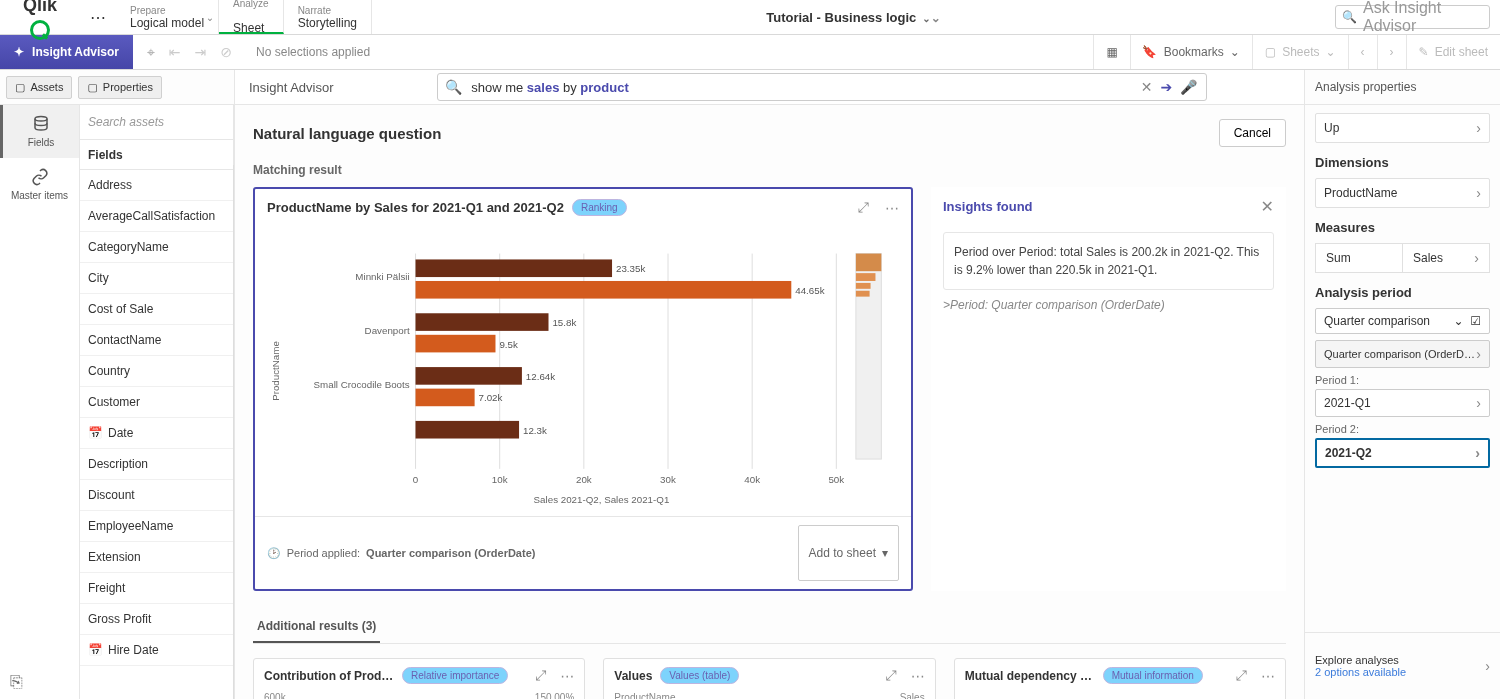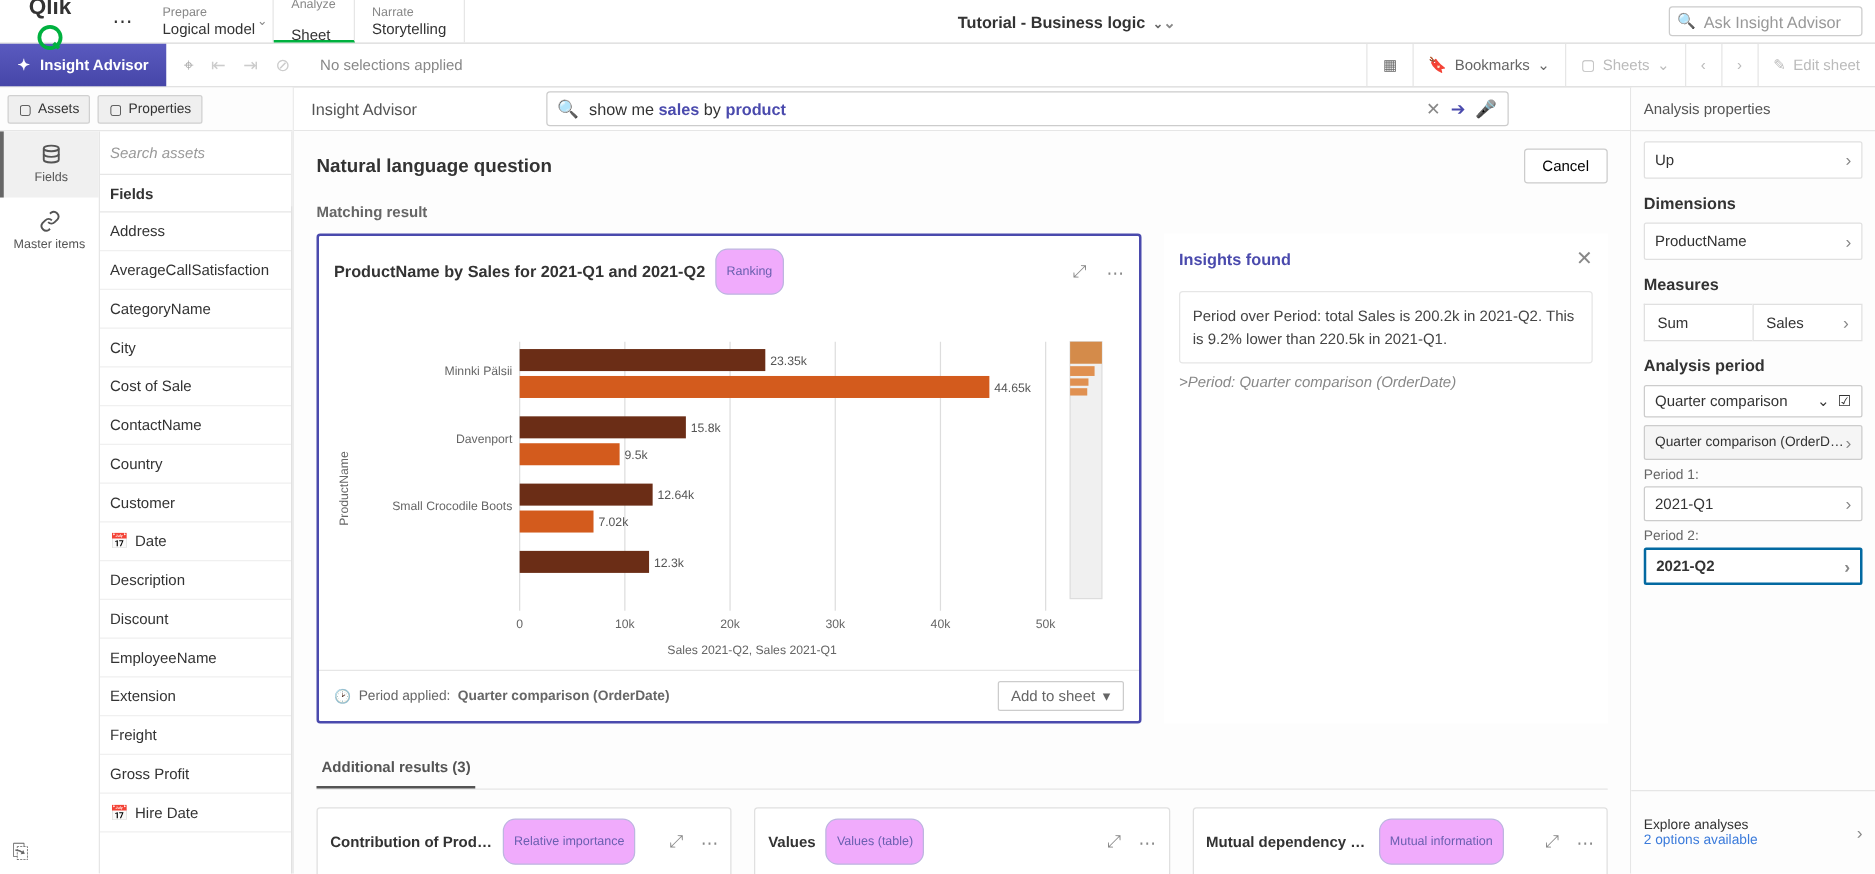--- a/index.html
+++ b/index.html
@@ -63,25 +63,25 @@
   .center-body { flex:1; overflow-y:auto; padding:14px 18px; background:#fdfdfd; position:relative;}
   .nlq-row { display:flex; align-items:center; margin-bottom:16px;}
   .nlq-row h3 { font-size:15px; font-weight:600; color:#333;}
   .cancel-btn { margin-left:auto; border:1px solid #ccc; background:#fff; padding:6px 14px; border-radius:3px; font-size:12px; cursor:pointer;}
   .sec-label { font-size:12px; font-weight:600; color:#666; margin-bottom:10px;}
   
   .result-row { display:flex; gap:18px; margin-bottom:20px;}
   .chart-card { flex:0 0 660px; border:2px solid #4a4aad; border-radius:3px; background:#fff; display:flex; flex-direction:column;}
   .chart-card-hdr { padding:10px 12px; display:flex; align-items:center; gap:8px;}
   .chart-card-hdr .ctitle { font-size:13px; font-weight:600;}
-  .badge { font-size:10px; padding:12px 8px; border:1px solid #bdb5e0; border-radius:10px; color:#6a5fb0; background:#f0abfc;}
+  .badge { font-size:10px; padding:2px 8px; border:1px solid #bdb5e0; border-radius:10px; color:#6a5fb0; background:#7dd3fc;}
   .card-ic { margin-left:auto; color:#888; cursor:pointer; font-size:14px;}
   .chart-area { height:290px; position:relative; padding:8px 20px 8px 8px;}
   .chart-footer { border-top:1px solid #e6e6e6; padding:8px 12px; display:flex; align-items:center; font-size:11px; color:#666; gap:6px;}
-  .add-sheet { margin-left:auto; border:1px solid #ccc; background:#fff; padding:4px 10px; border-radius:2px; font-size:12px; cursor:pointer; display:flex; align-items:center; gap:6px;}
+  .add-sheet { margin-left:auto; border:1px solid #ccc; background:#fff; padding:20px 10px; border-radius:2px; font-size:12px; cursor:pointer; display:flex; align-items:center; gap:6px;}
   
   .insights-card { flex:1; background:#fff;}
   .insights-hdr { padding:10px 12px; display:flex; align-items:center;}
   .insights-hdr h4 { font-size:13px; font-weight:600; color:#4a4aad;}
   .insights-hdr .x { margin-left:auto; color:#888; cursor:pointer; font-size:16px;}
   .insight-box { margin:6px 12px; border:1px solid #e6e6e6; border-radius:3px; padding:10px; font-size:12px; line-height:1.5; color:#444;}
   .insight-sub { margin:8px 12px; font-size:12px; font-style:italic; color:#888;}
   
   .tabs-row { display:flex; border-bottom:1px solid #e6e6e6; margin-bottom:14px;}
   .tab { padding:8px 4px; font-size:12px; font-weight:600; color:#555; border-bottom:2px solid #555; cursor:pointer;}
@@ -138,21 +138,21 @@
   </div>
   <div class="nav-item">
     <span class="nav-top">Narrate</span>
     <span class="nav-bot">Storytelling</span>
   </div>
   <div class="app-title">
     <span>Tutorial - Business logic</span><span class="chev-d">⌄</span>
   </div>
   <div class="ask-box">
     <span>🔍</span>
-    <span style="font-size:13px;">Ask Insight Advisor</span>
+    <span style="font-size:16px;">Ask Insight Advisor</span>
   </div>
 </div>
 
 <div class="selbar">
   <div class="insight-btn">
     <span>✦</span>
     <span>Insight Advisor</span>
   </div>
   <div class="sel-icons">
     <span>⌖</span>

